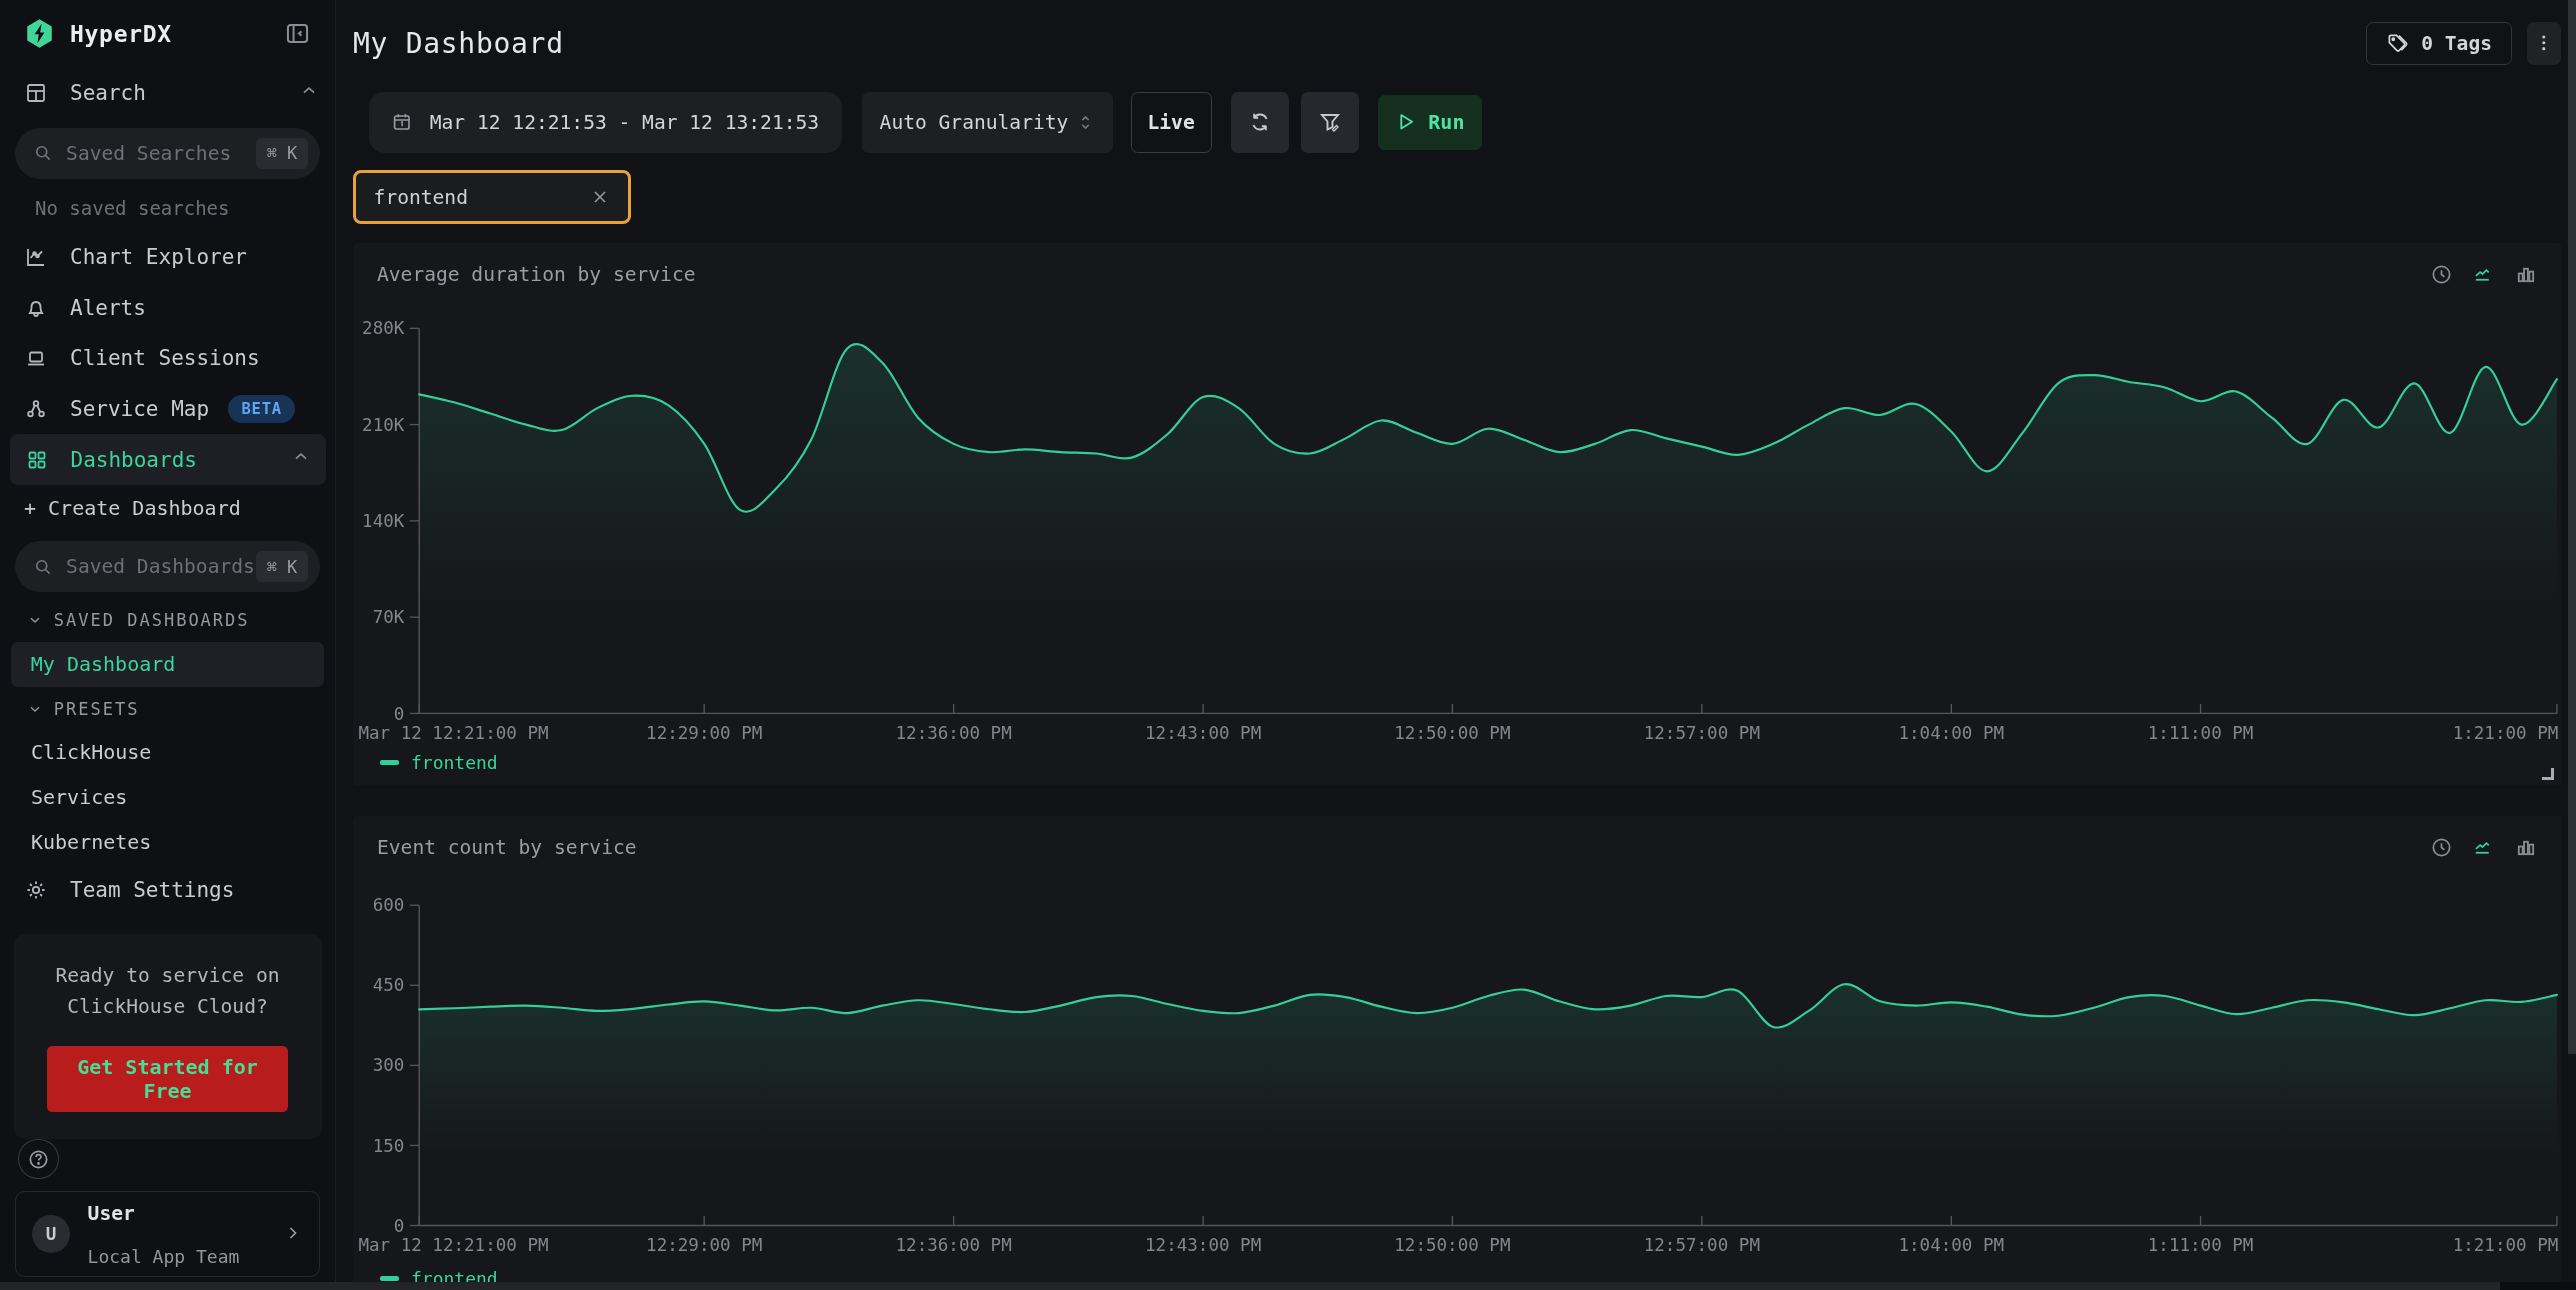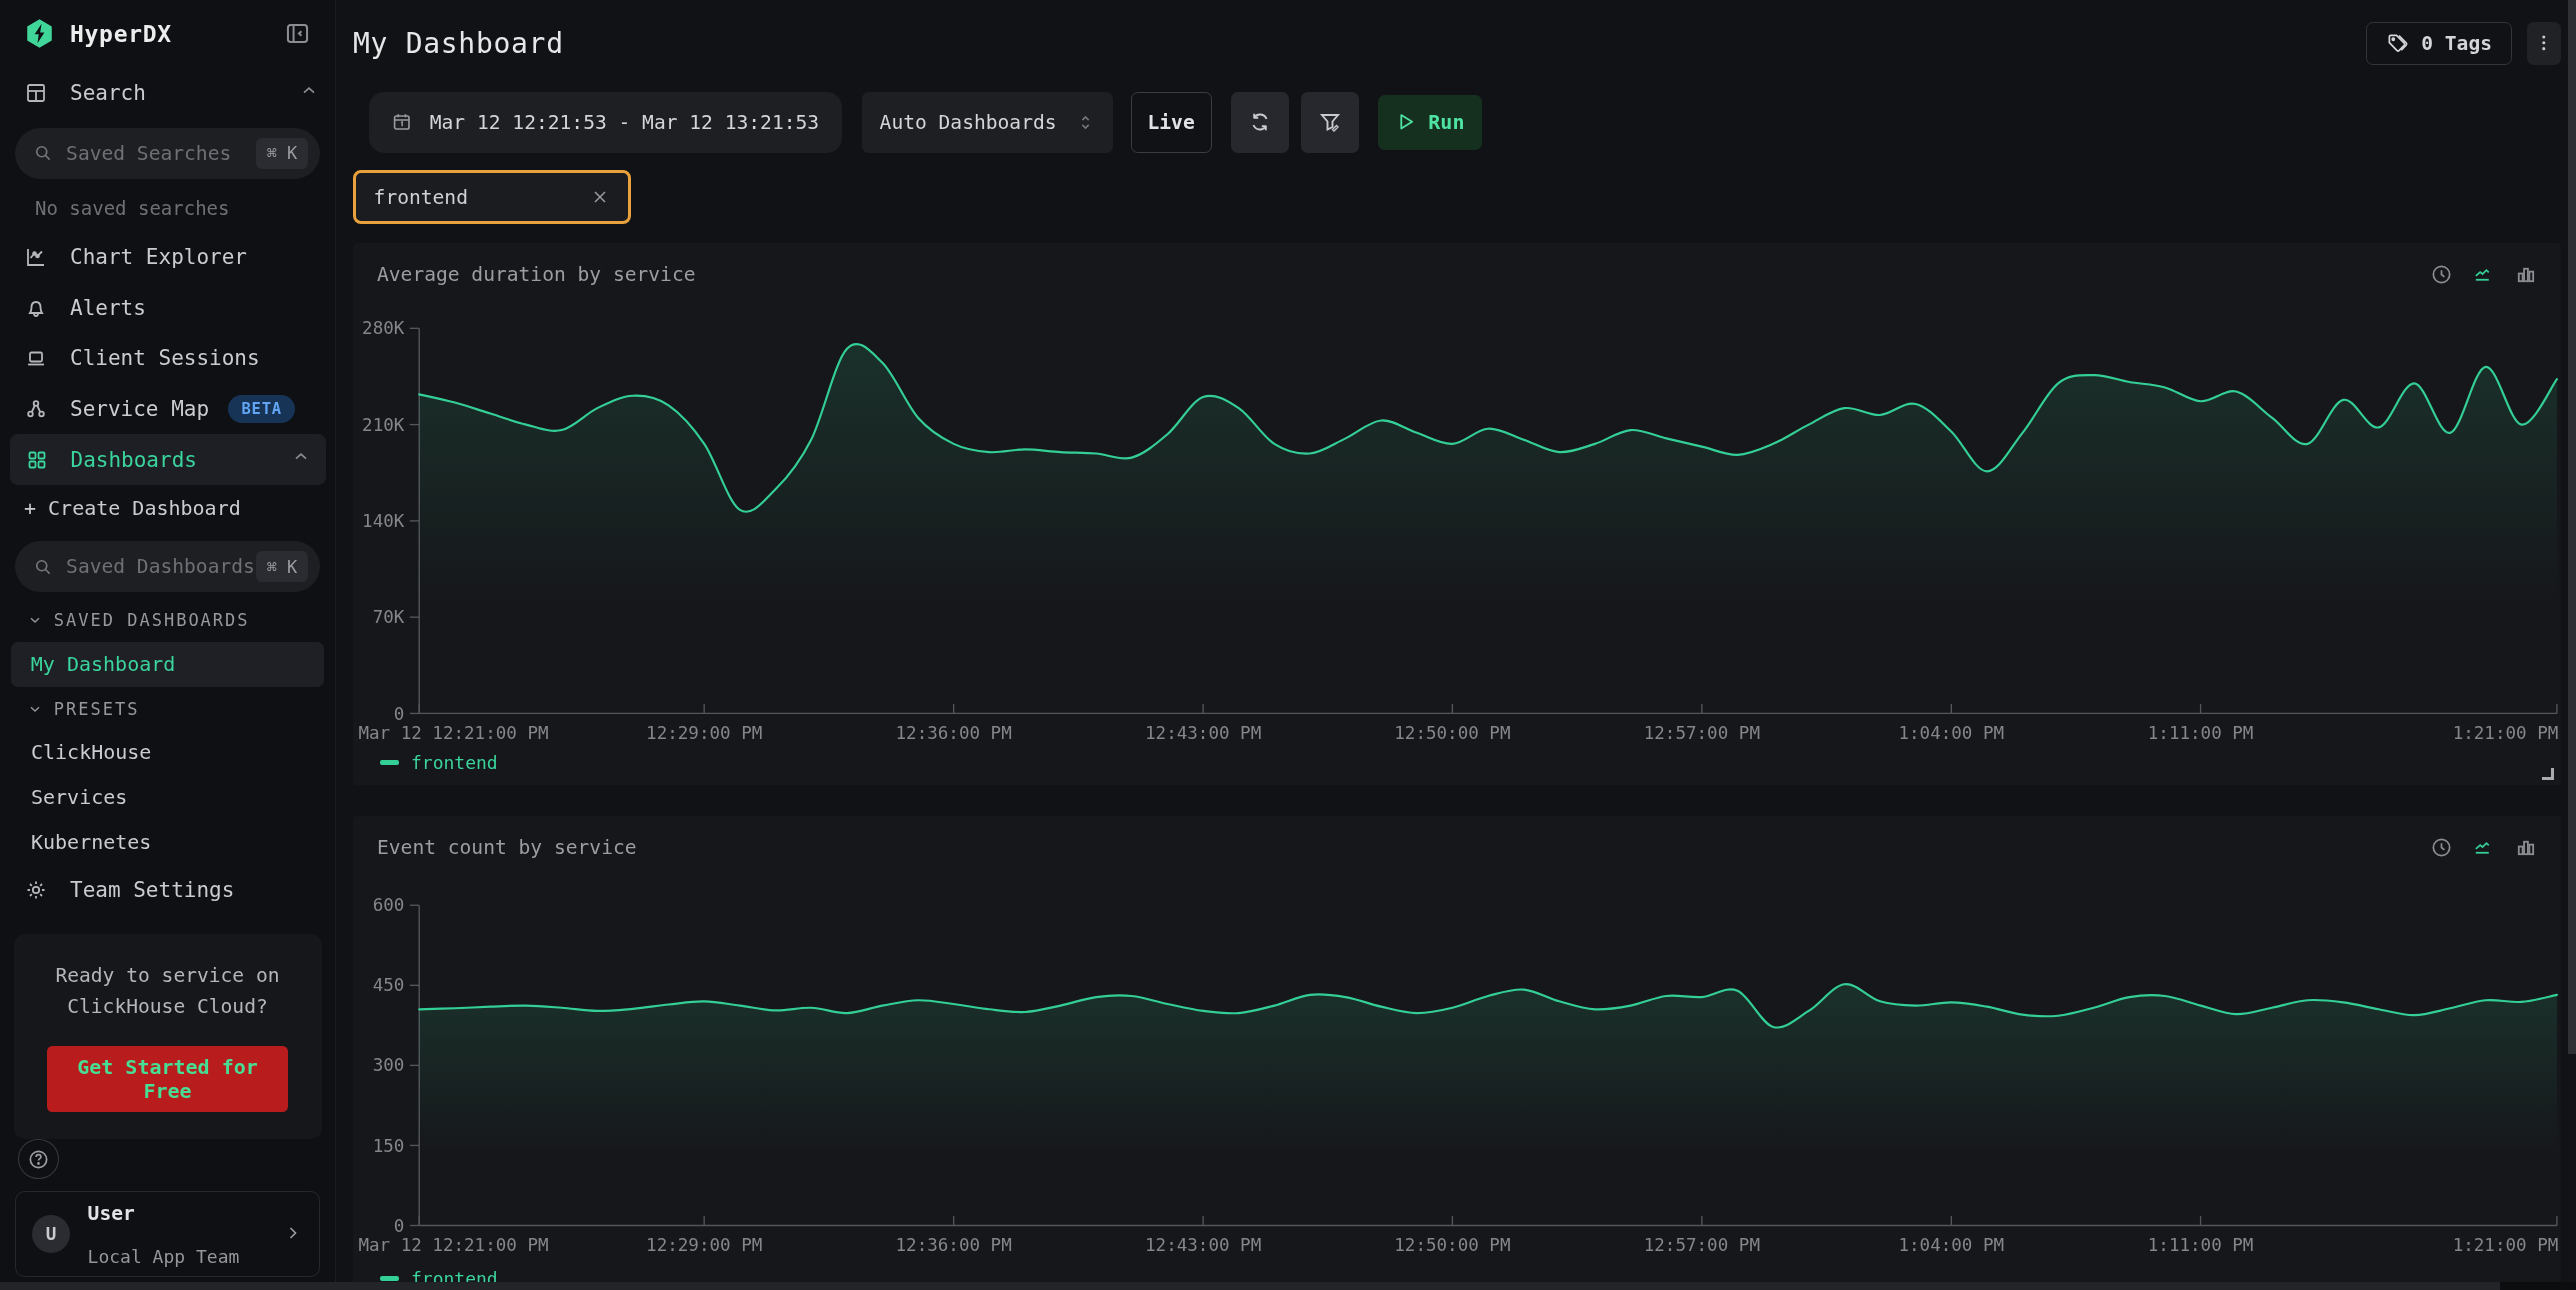--- a/index.html
+++ b/index.html
@@ -341,21 +341,21 @@
           <svg width="21.6" height="21.6" viewBox="0 0 24 24" fill="none" stroke="currentColor" stroke-width="1.8">
             <rect x="4" y="5.5" width="16" height="14.5" rx="2"></rect>
               <path d="M8 3.5 V7 M16 3.5 V7 M4 10 H20"></path>
               <path d="M11.2 13 L12.4 12.2 V17" stroke-width="1.6"></path>
           </svg>
         </span>
         <span>Mar 12 12:21:53 - Mar 12 13:21:53</span>
       </div>
 
       <div class="gran-box">
-        <span>Auto Dashboards</span>
+        <span>Auto Granularity</span>
         <span class="ud">
           <svg width="19" height="19" viewBox="0 0 24 24" fill="none" stroke="currentColor" stroke-width="2">
               <path d="M8 9 L12 5 L16 9"></path>
               <path d="M8 15 L12 19 L16 15"></path>
             </svg>
         </span>
       </div>
 
       <button class="live-btn">Live</button>
 

